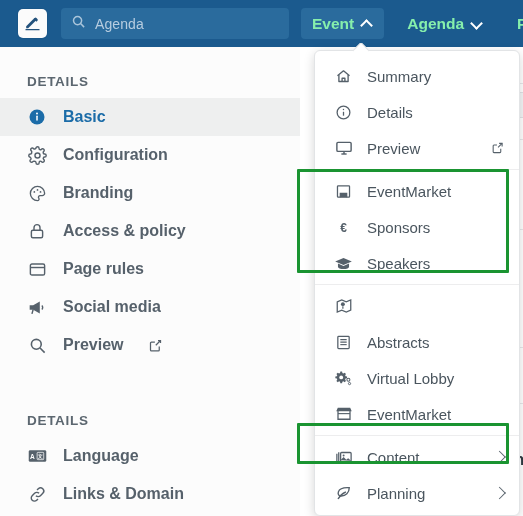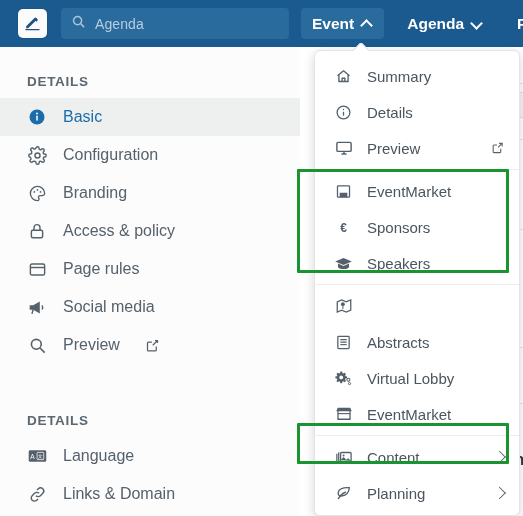--- a/index.html
+++ b/index.html
@@ -31,21 +31,21 @@
     margin-left:14px; width:228px; height:31px; border-radius:4px;
     background:#2a6b9d;
     display:flex; align-items:center; padding-left:10px;
     flex:0 0 auto;
   }
   .search-placeholder {
     color:#b7cde0; font-size:14px; margin-left:9px; letter-spacing:.1px;
   }
   .nav-item {
     height:31px; display:flex; align-items:center; gap:8px;
-    color:#ffffff; font-size:15.5px; font-weight:bold;
+    color:#86efac; font-size:15.5px; font-weight:bold;
     padding:12px 11px; border-radius:4px; margin-left:12px;
     white-space:nowrap; flex:0 0 auto;
   }
   .nav-item.active { background:#2a6b9d; }
   .nav-item.plain { font-weight:bold; }
   .caret { display:inline-block; width:11px; height:11px; position:relative; }
   .caret::after{
     content:""; position:absolute; left:0; top:1px;
     width:7px;height:7px;border-right:2.2px solid #fff;border-bottom:2.2px solid #fff;
     transform:rotate(45deg);
@@ -59,21 +59,21 @@
     padding-top:18px;
     z-index:1;
   }
   .sb-section {
     font-size:13.5px; font-weight:bold; color:#5c6770;
     letter-spacing:.7px; padding:9px 0 9px 27px;
   }
   .sb-item {
     height:38px; display:flex; align-items:center;
     padding-left:27px; gap:16px;
-    color:#56616b; font-size:16px;
+    color:#56616b; font-size:16px;font-weight:bold;
   }
   .sb-item.selected { background:#eeefef; color:#1b6ca8; }
   .sb-ico { width:20px; height:20px; flex:0 0 20px; display:flex; align-items:center; justify-content:center; }
   .sb-ext { margin-left:9px; display:flex; align-items:center; }
   .sb-gap { height:40px; }
 
   
   .bg-content{
     position:absolute; left:300px; top:47px; width:223px; height:469px;
     background:#ffffff; z-index:1; overflow:hidden;

